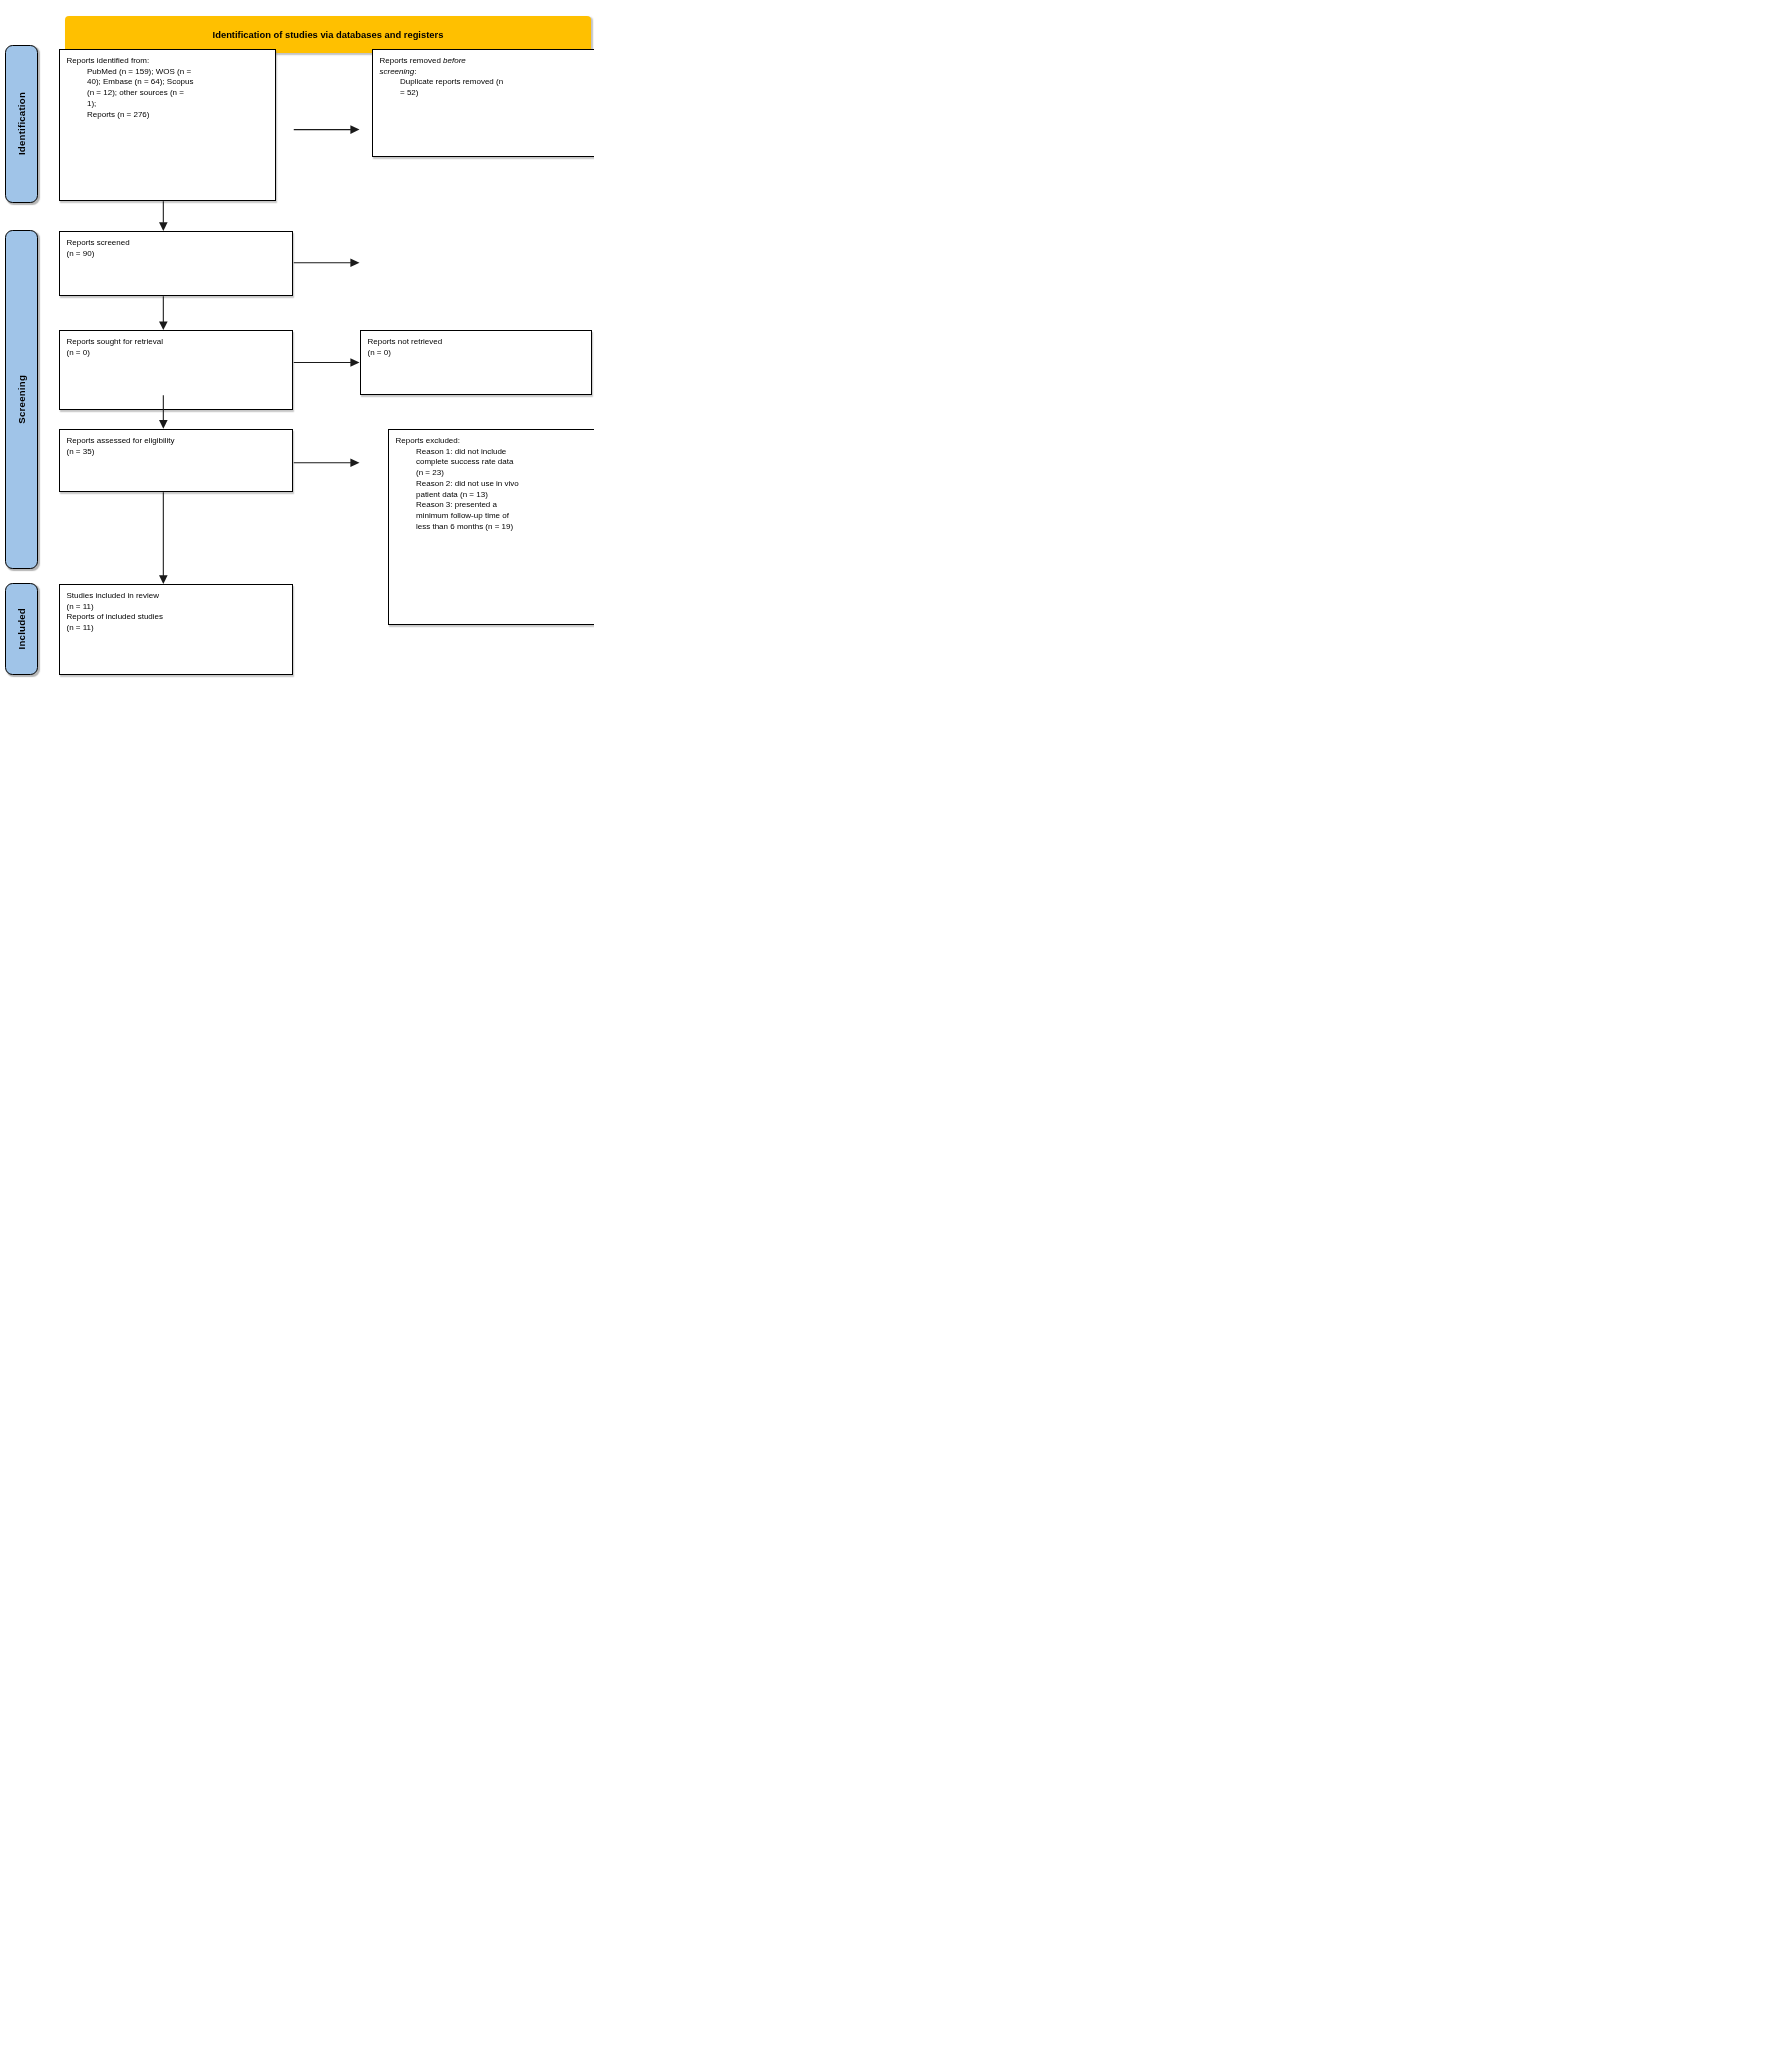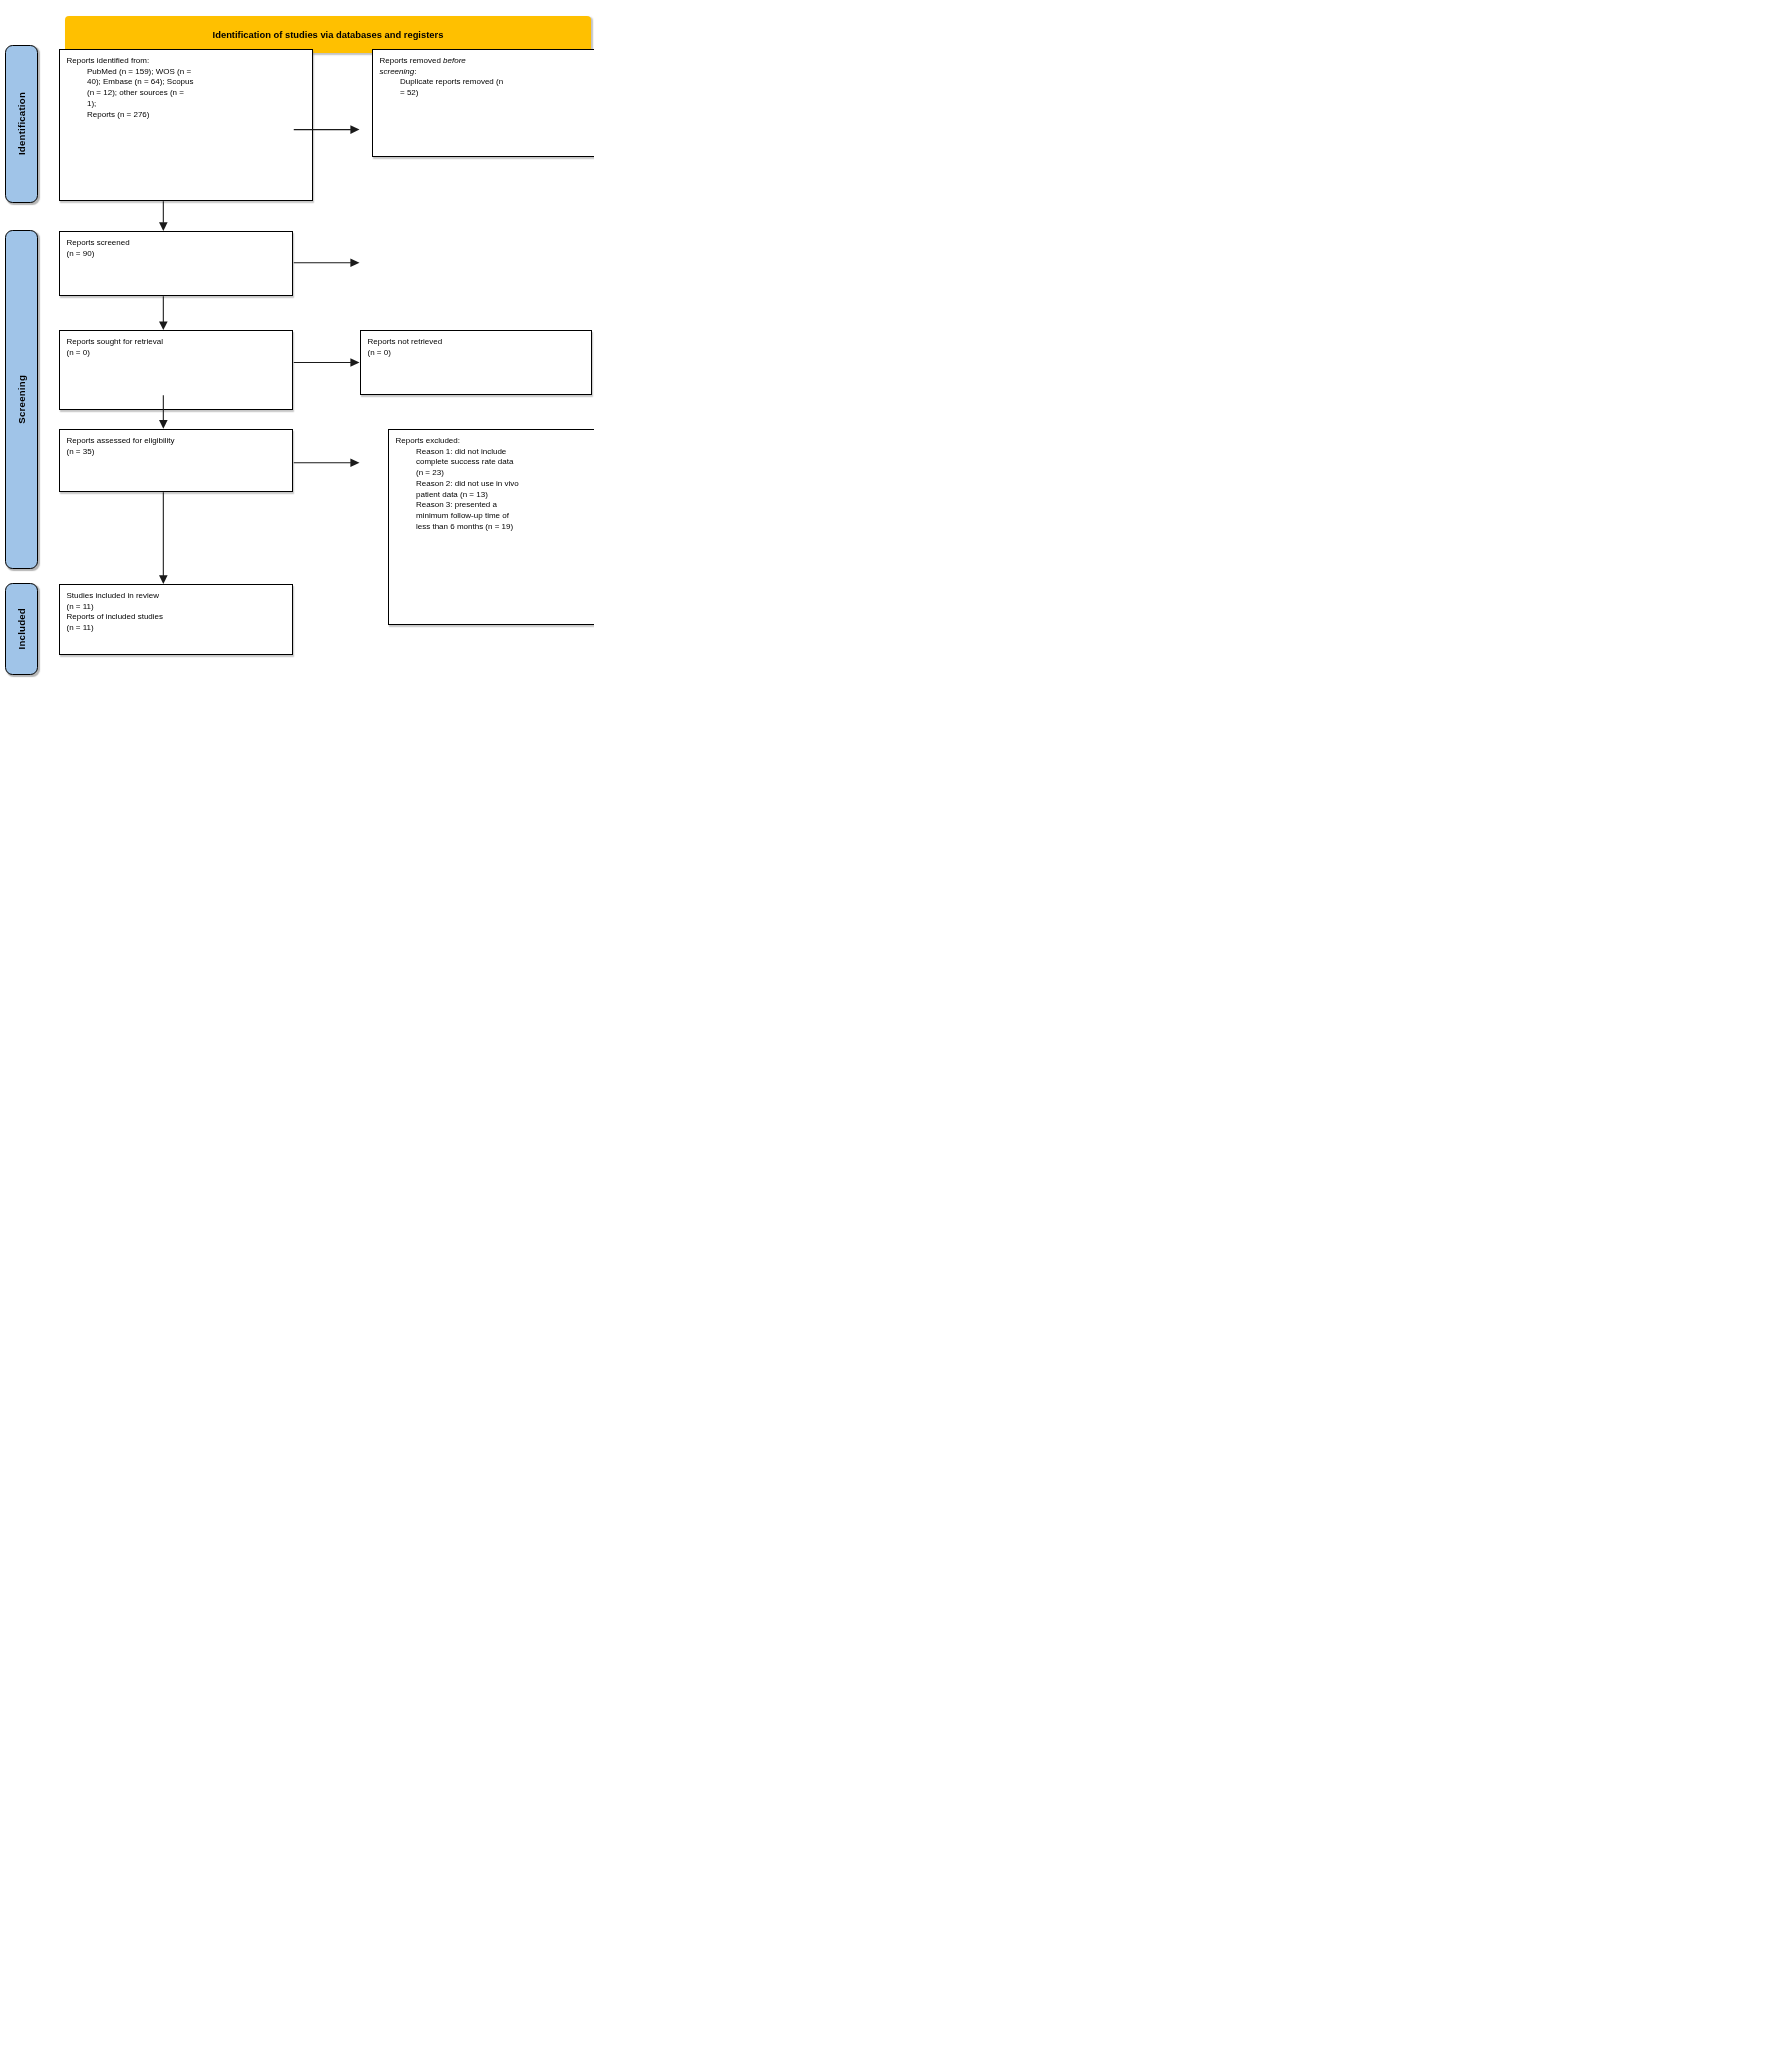--- a/index.html
+++ b/index.html
@@ -40,29 +40,29 @@
   .box{
     position:absolute;background:#fff;
     border:1.1px solid var(--box-border);
     box-shadow:1.1px 1.6px 1.1px rgba(130,130,130,.45);
     padding:6px 6.5px;font-size:8px;line-height:1.34;
     box-sizing:border-box;
   }
   .box .ind{margin-left:20.5px;}
   .it{font-style:italic;}
 
-  #box-identified   {left:59px;top:49px;  width:254px;height:152px;}
+  #box-identified   {left:59px;top:49px;  width:217px;height:152px;}
   #box-removed      {left:372px;top:49px;  width:232px;height:108px;}
   #box-screened     {left:59px;top:231px; width:234px;height:65px;}
   #box-excluded     {left:360px;top:231px; width:232px;height:65px;}
   #box-sought       {left:59px;top:330px; width:234px;height:80px;}
   #box-notretrieved {left:360px;top:330px; width:232px;height:65px;}
   #box-assessed     {left:59px;top:429px; width:234px;height:63px;}
   #box-reasons      {left:360px;top:429px; width:232px;height:196px;margin-left:28px;}
-  #box-included     {left:59px;top:584px;width:234px;height:71px;}
+  #box-included     {left:59px;top:584px;width:234px;height:91px;}
 
   .arrows{position:absolute;left:0;top:0;width:594px;height:685px;pointer-events:none;}
   .arrows line{stroke:#1a1a1a;stroke-width:2;}
   .arrows polygon{fill:#1a1a1a;}
 </style>
 </head>
 <body>
 
 <div class="canvas">
 

